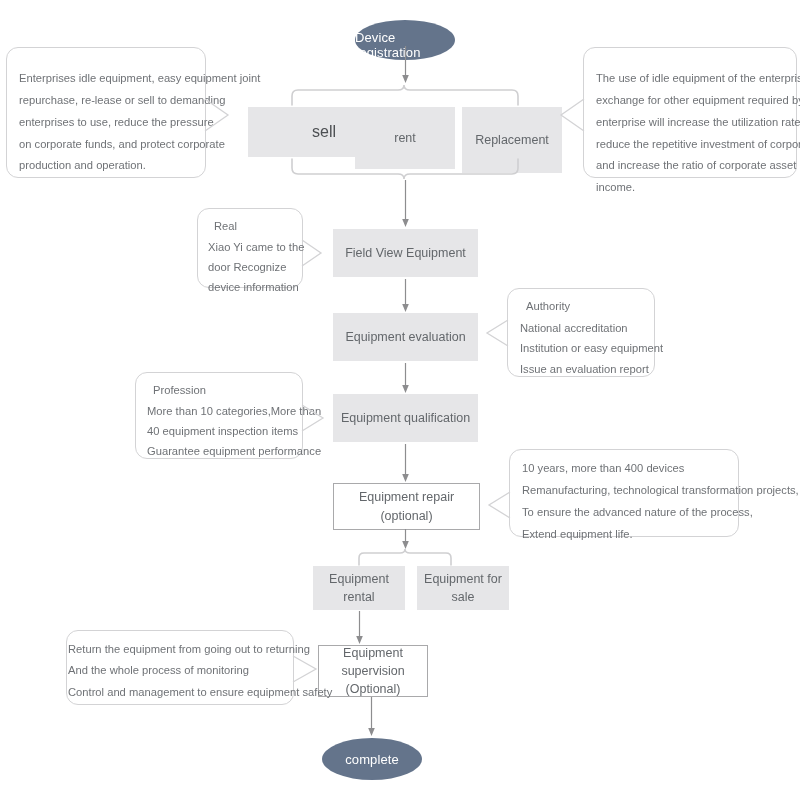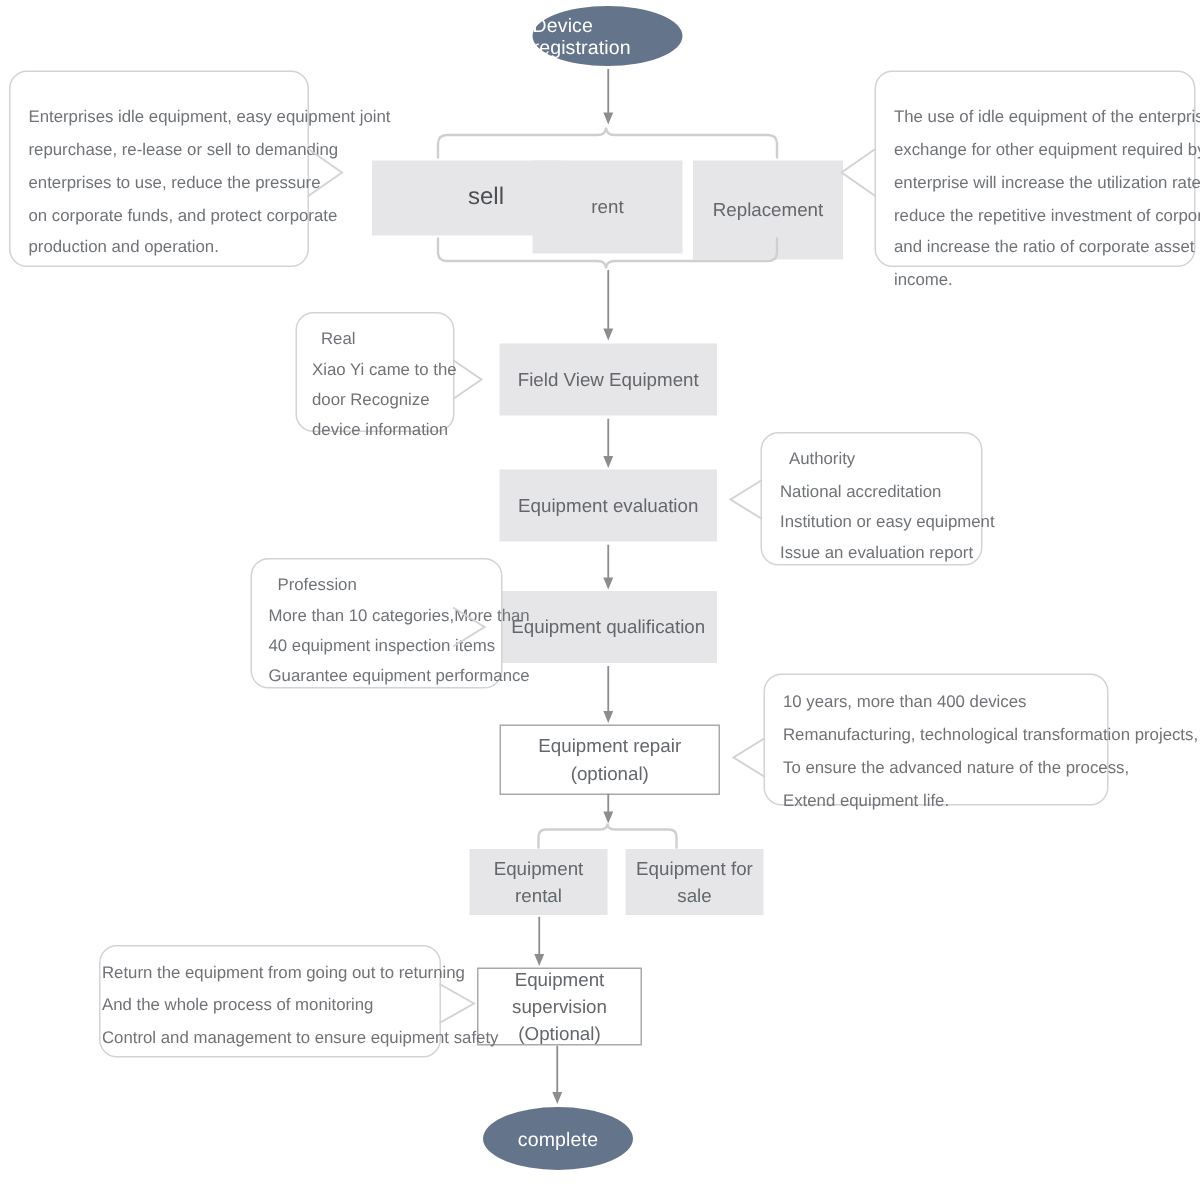--- a/index.html
+++ b/index.html
@@ -91,21 +91,21 @@
   .brace {
     position: absolute;
   }
   .brace svg { display: block; }
 </style>
 </head>
 <body>
 
 <div id="canvas">
 
-  <div class="ellipse" style="left:355px; top:4px; width:100px; height:40px;">
+  <div class="ellipse" style="left:355px; top:20px; width:100px; height:40px;align-items:flex-end;">
     <span>Device registration</span>
   </div>
 
   <div class="arrow" style="left:400px; top:46px; height:38px;">
     <svg width="11" height="38" viewBox="0 0 11 38">
       <line x1="5.5" y1="0" x2="5.5" y2="30" stroke="#8d8d8f" stroke-width="1.2"></line>
       <polygon points="5.5,37 2.2,29 8.8,29" fill="#8d8d8f"></polygon>
     </svg>
   </div>
 
@@ -262,21 +262,21 @@
     <span class="ln">National accreditation</span>
     <span class="ln">Institution or easy equipment</span>
     <span class="ln">Issue an evaluation report</span>
   </div>
   <div class="tail" style="left:485px; top:318px; width:24px; height:30px;">
     <svg width="24" height="30" viewBox="0 0 24 30">
       <path d="M23,2 L2,15 L23,28" fill="none" stroke="#d3d3d5" stroke-width="1.3"></path>
     </svg>
   </div>
 
-  <div class="callout" style="left:135px; top:372px; width:168px; height:87px; padding:7px 11px; line-height:1.8;margin-left:32px;">
+  <div class="callout" style="left:135px; top:372px; width:168px; height:87px; padding:7px 11px; line-height:1.8;">
     <span class="ttl">Profession</span>
     <span class="ln">More than 10 categories,More than</span>
     <span class="ln">40  equipment inspection items</span>
     <span class="ln">Guarantee equipment performance</span>
   </div>
   <div class="tail" style="left:301px; top:403px; width:24px; height:30px;">
     <svg width="24" height="30" viewBox="0 0 24 30">
       <path d="M1,2 L22,15 L1,28" fill="none" stroke="#d3d3d5" stroke-width="1.3"></path>
     </svg>
   </div>

